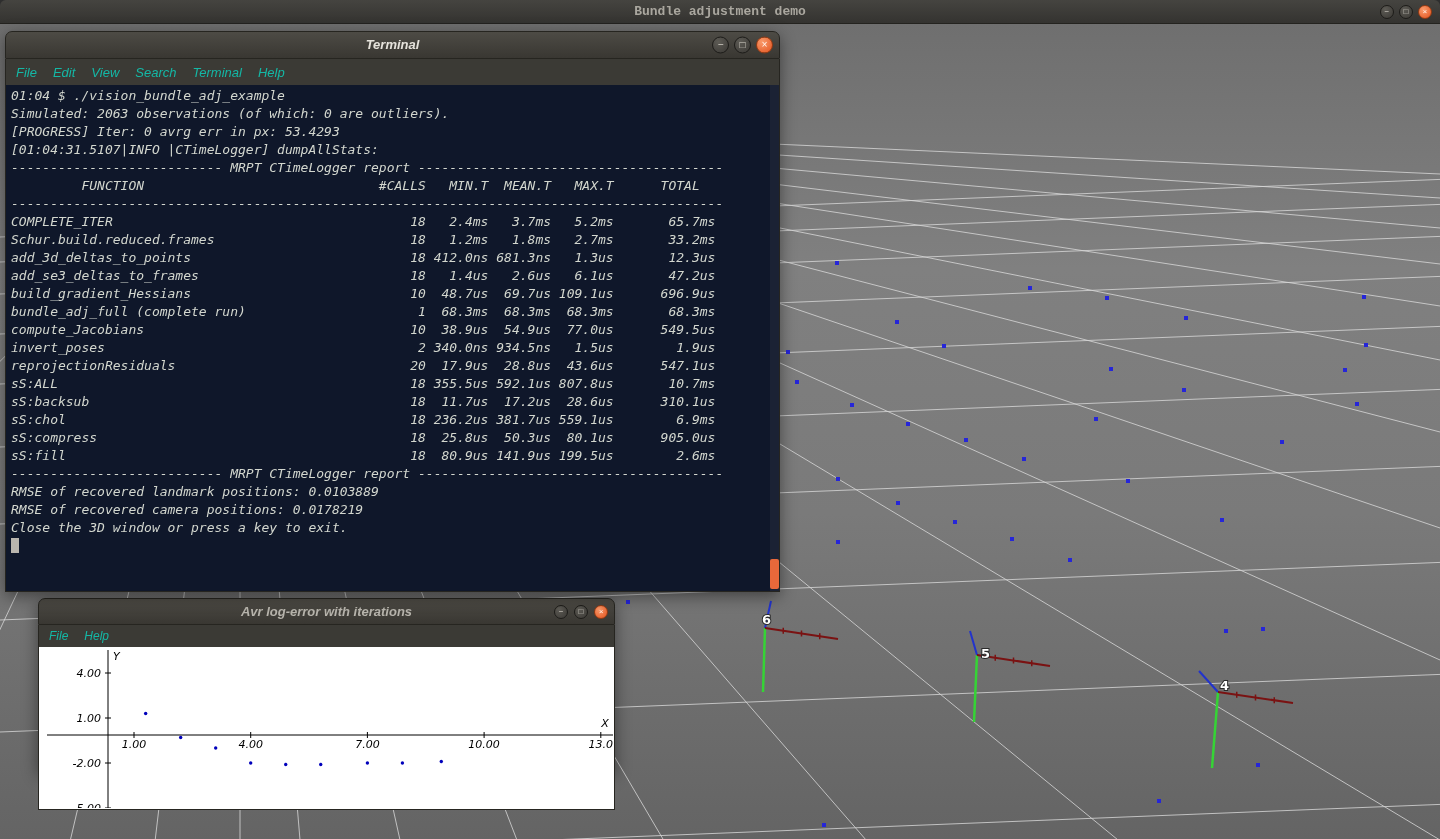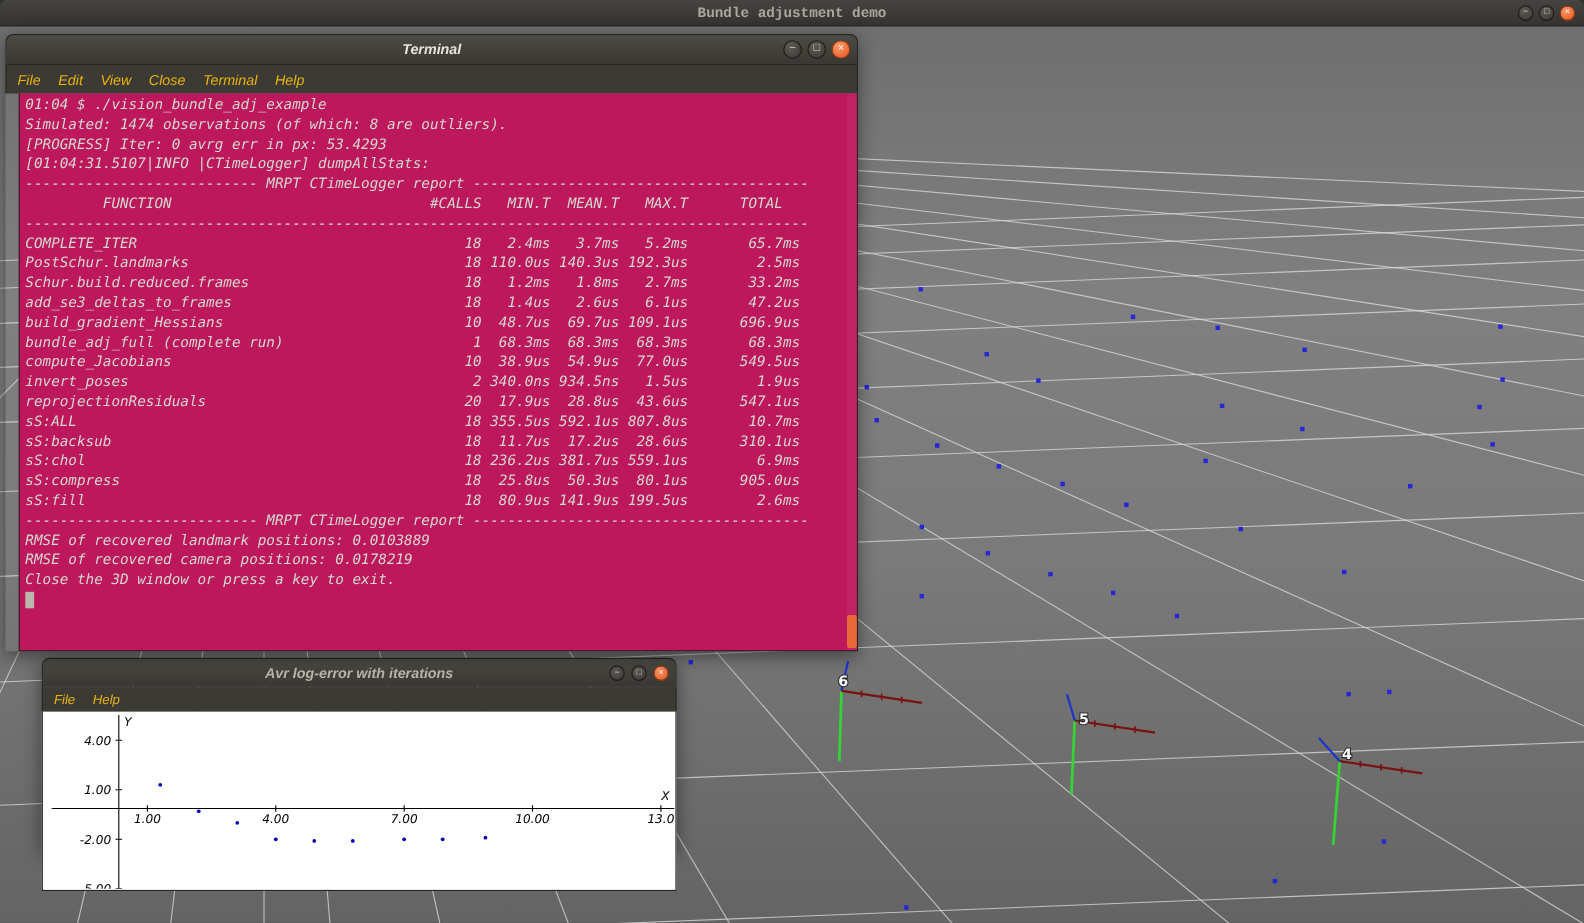--- a/index.html
+++ b/index.html
@@ -21,33 +21,33 @@
     background:linear-gradient(#4d4b45,#393732); border:1px solid #262520;
     border-radius:7px 7px 0 0; }
   .win-btn { position:absolute; top:50%; transform:translateY(-50%);
     width:17px; height:17px; border-radius:50%;
     background:radial-gradient(circle at 35% 30%, #5d5b55, #3a3834);
     border:1px solid #1d1c19; color:#d6d2c9; font-size:10px; font-weight:normal;
     line-height:14px; text-align:center; }
   .win-btn.close { background:radial-gradient(circle at 35% 30%, #fa9a6b, #e2531e);
     border-color:#933a13; color:#fff4ee; }
   .sm { width:14px; height:14px; font-size:8px; line-height:11px; }
-  .menubar { display:flex; align-items:center; background:#3b3a35; color:#eab308;
+  .menubar { display:flex; align-items:center; background:#3b3a35; color:#14b8a6;
     font-size:13px; border-left:1px solid #262520; border-right:1px solid #262520;
     padding-left:2px; }
   .menu-item { padding:0 8px; }
 
   
   #terminal-window { left:5px; top:31px; width:775px; height:561px; z-index:10; }
   #terminal-window .win-titlebar { height:28px; line-height:26px; font-size:13px; }
   #terminal-window .menubar { height:26px; }
-  #terminal-content { position:relative; height:507px; background:#be185d;
+  #terminal-content { position:relative; height:507px; background:#0f172a;
     border:1px solid #262520; border-top:none; overflow:hidden;
     font-family:"DejaVu Sans Mono", monospace; font-size:13px; line-height:18px;
-    color:#d3d7cf; padding:2px 0 0 5px;margin-left:12px; }
+    color:#d3d7cf; padding:2px 0 0 5px; }
   .term-line { height:18px; white-space:pre; }
   .cursor { display:inline-block; width:8px; height:15px; background:#bab6ae; margin-top:1px; }
   .scroll-track { position:absolute; right:0; top:0; width:9px; height:100%;
     background:rgba(255,255,255,0.05); }
   .scroll-thumb { position:absolute; right:0; bottom:2px; width:9px; height:30px;
     background:#e8683a; border-radius:2px; }
 
   
   #plot-window { left:38px; top:598px; width:577px; height:174px; z-index:9; }
   #plot-window .win-titlebar { height:27px; line-height:25px; font-size:13px; color:#b7b4ac; }
@@ -160,36 +160,36 @@
     <div class="win-titlebar">
       <span>Terminal</span>
       <span class="win-btn" style="right:50px">−</span>
       <span class="win-btn" style="right:28px">□</span>
       <span class="win-btn close" style="right:6px">×</span>
     </div>
     <div class="menubar">
         <span class="menu-item">File</span>
         <span class="menu-item">Edit</span>
         <span class="menu-item">View</span>
-        <span class="menu-item">Close</span>
+        <span class="menu-item">Search</span>
         <span class="menu-item">Terminal</span>
         <span class="menu-item">Help</span>
       </div>
     <div id="terminal-content">
       <div id="term-lines">
           <div class="term-line">01:04 $ ./vision_bundle_adj_example</div>
-          <div class="term-line">Simulated: 1474 observations (of which: 8 are outliers).</div>
+          <div class="term-line">Simulated: 2063 observations (of which: 0 are outliers).</div>
           <div class="term-line">[PROGRESS] Iter: 0 avrg err in px: 53.4293</div>
           <div class="term-line">[01:04:31.5107|INFO |CTimeLogger] dumpAllStats:</div>
           <div class="term-line">--------------------------- MRPT CTimeLogger report ---------------------------------------</div>
           <div class="term-line">         FUNCTION                              #CALLS   MIN.T  MEAN.T   MAX.T      TOTAL</div>
           <div class="term-line">-------------------------------------------------------------------------------------------</div>
           <div class="term-line">COMPLETE_ITER                                      18   2.4ms   3.7ms   5.2ms       65.7ms</div>
-          <div class="term-line">PostSchur.landmarks                                18 110.0us 140.3us 192.3us        2.5ms</div>
           <div class="term-line">Schur.build.reduced.frames                         18   1.2ms   1.8ms   2.7ms       33.2ms</div>
+          <div class="term-line">add_3d_deltas_to_points                            18 412.0ns 681.3ns   1.3us       12.3us</div>
           <div class="term-line">add_se3_deltas_to_frames                           18   1.4us   2.6us   6.1us       47.2us</div>
           <div class="term-line">build_gradient_Hessians                            10  48.7us  69.7us 109.1us      696.9us</div>
           <div class="term-line">bundle_adj_full (complete run)                      1  68.3ms  68.3ms  68.3ms       68.3ms</div>
           <div class="term-line">compute_Jacobians                                  10  38.9us  54.9us  77.0us      549.5us</div>
           <div class="term-line">invert_poses                                        2 340.0ns 934.5ns   1.5us        1.9us</div>
           <div class="term-line">reprojectionResiduals                              20  17.9us  28.8us  43.6us      547.1us</div>
           <div class="term-line">sS:ALL                                             18 355.5us 592.1us 807.8us       10.7ms</div>
           <div class="term-line">sS:backsub                                         18  11.7us  17.2us  28.6us      310.1us</div>
           <div class="term-line">sS:chol                                            18 236.2us 381.7us 559.1us        6.9ms</div>
           <div class="term-line">sS:compress                                        18  25.8us  50.3us  80.1us      905.0us</div>

